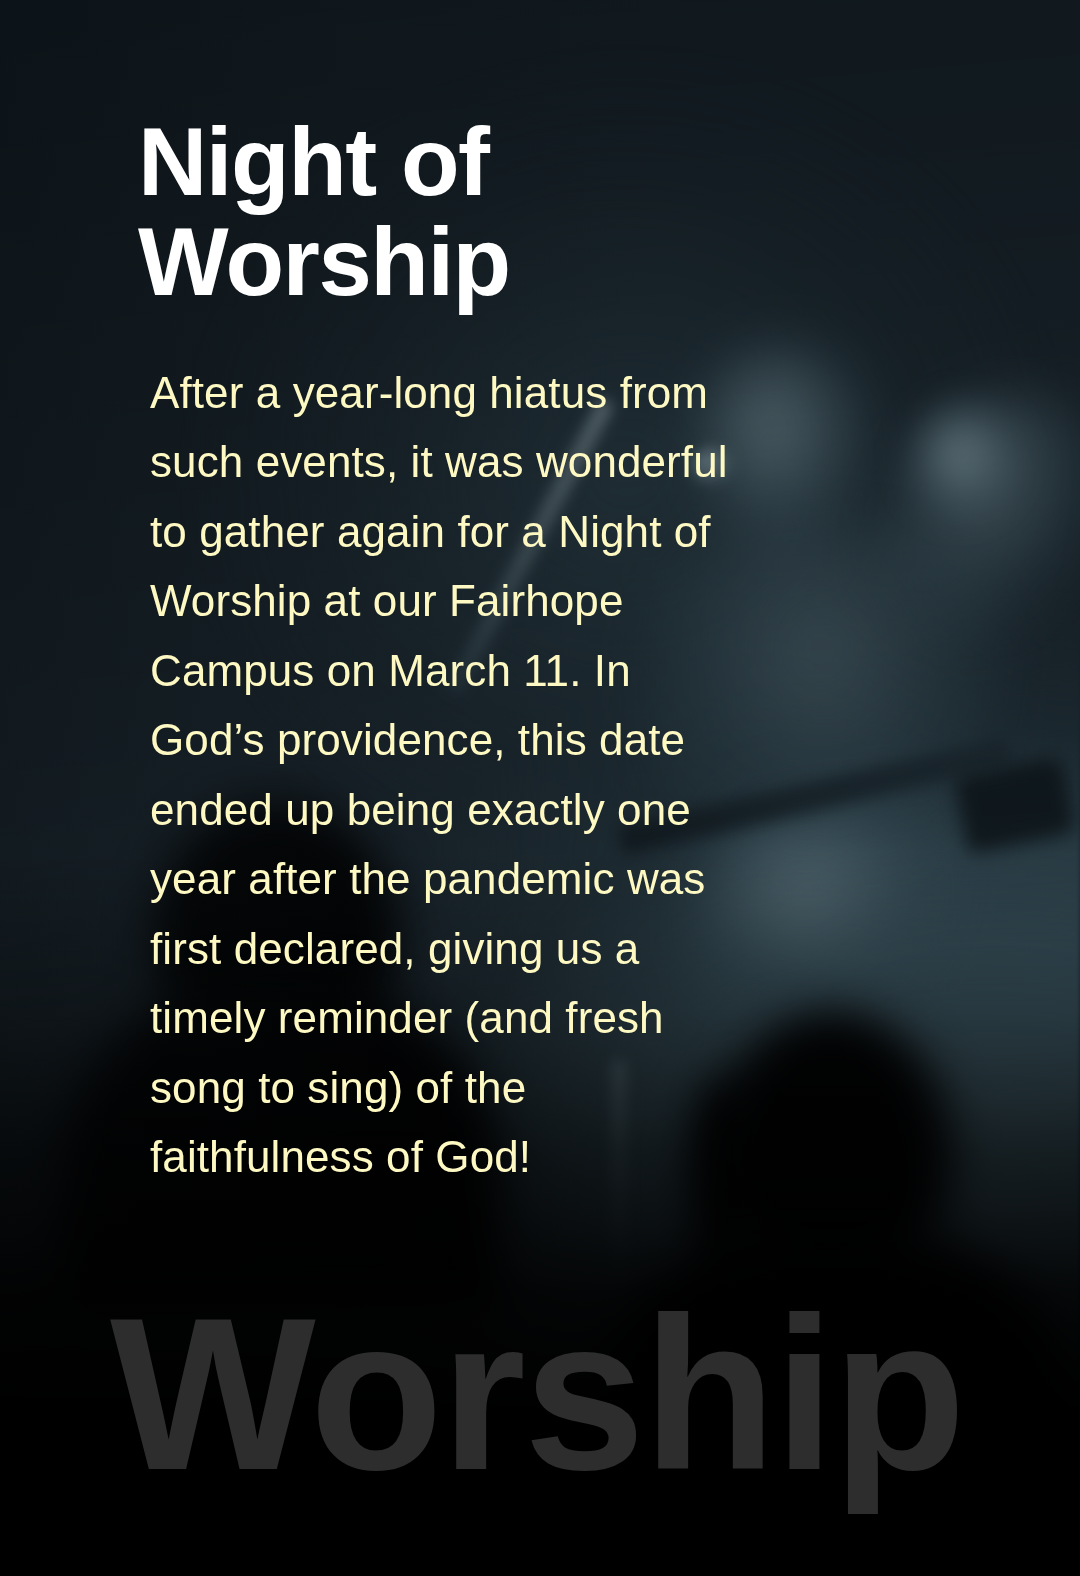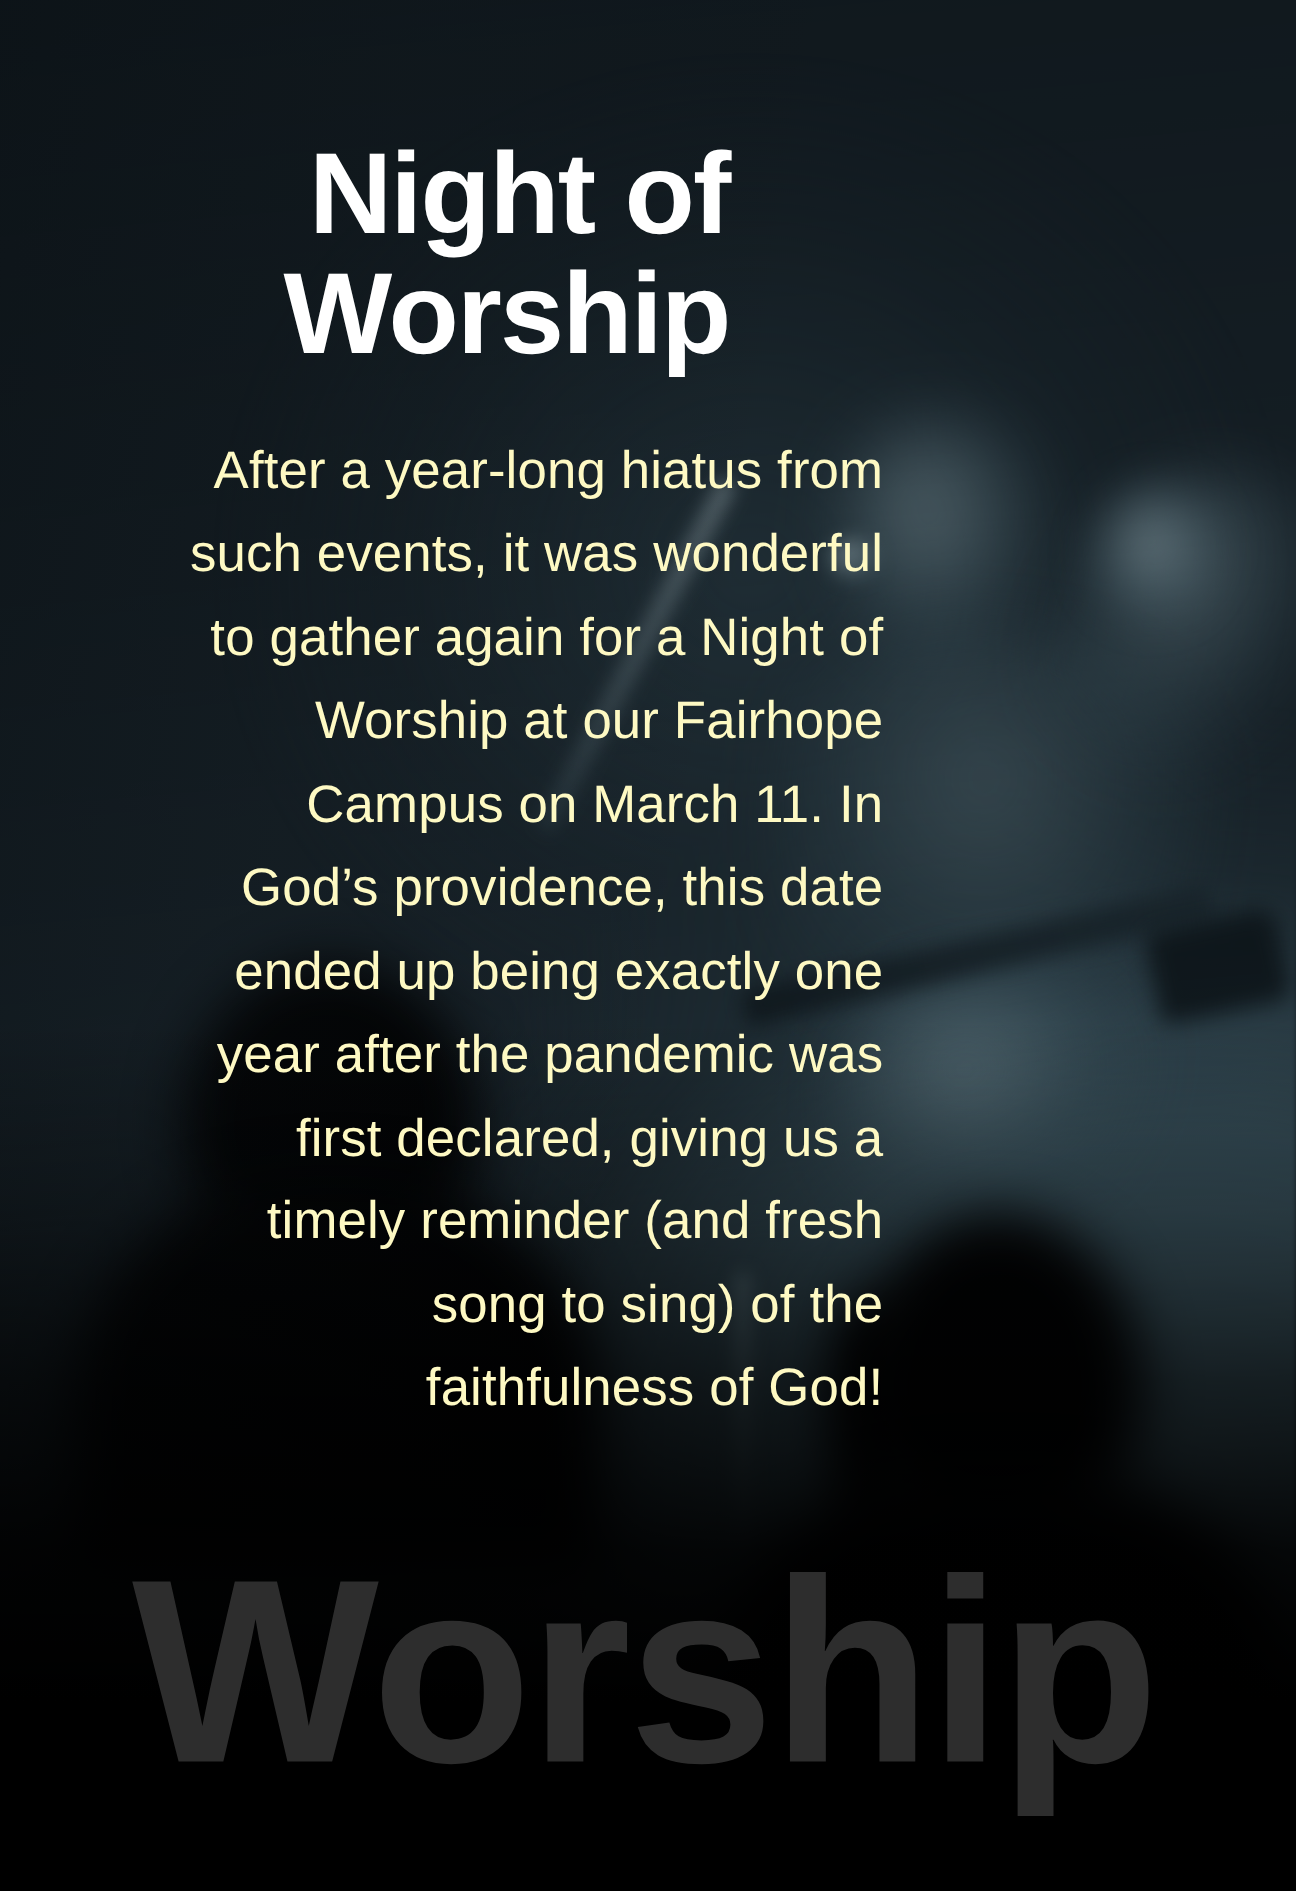--- a/index.html
+++ b/index.html
@@ -167,21 +167,20 @@
     white-space: nowrap;
     user-select: none;
   }
 
   
   #content {
     position: absolute;
     left: 138px;
     top: 112px;
     width: 610px;
-    text-align: right;
   }
   #title {
     margin: 0 0 46px 0;
     font-size: 96px;
     font-weight: 700;
     line-height: 1.04;
     letter-spacing: -1.5px;
     color: #ffffff;
     max-width: 470px;
   }

